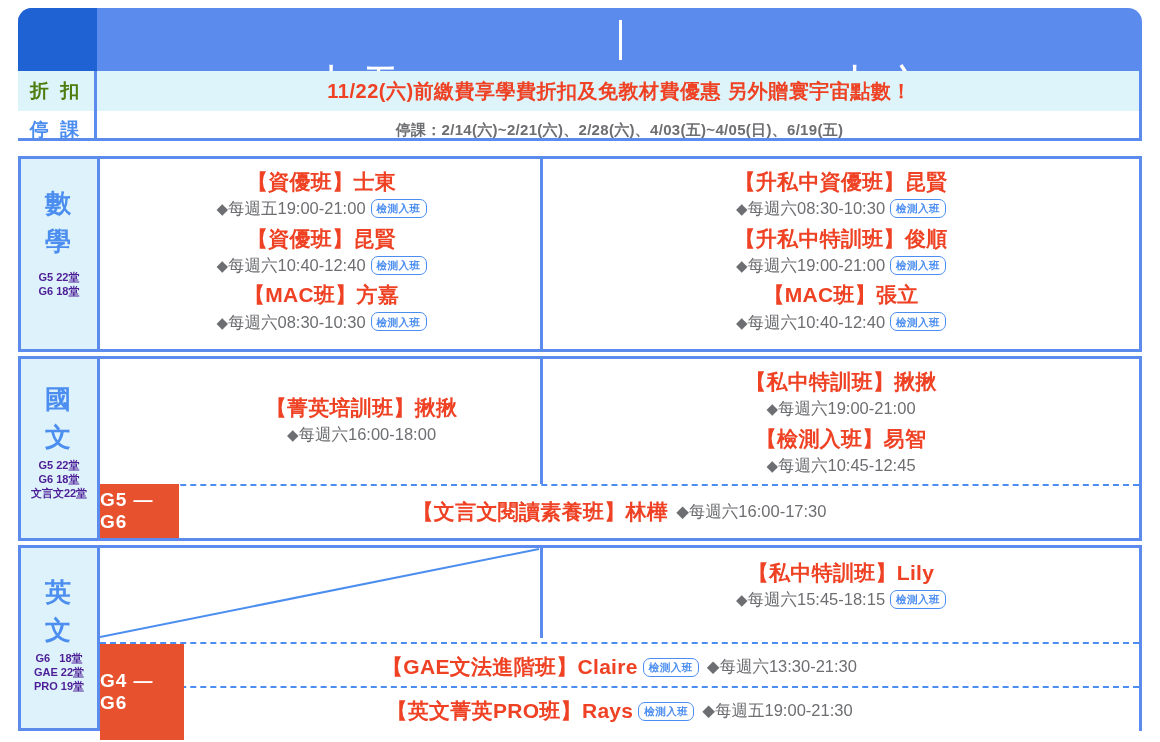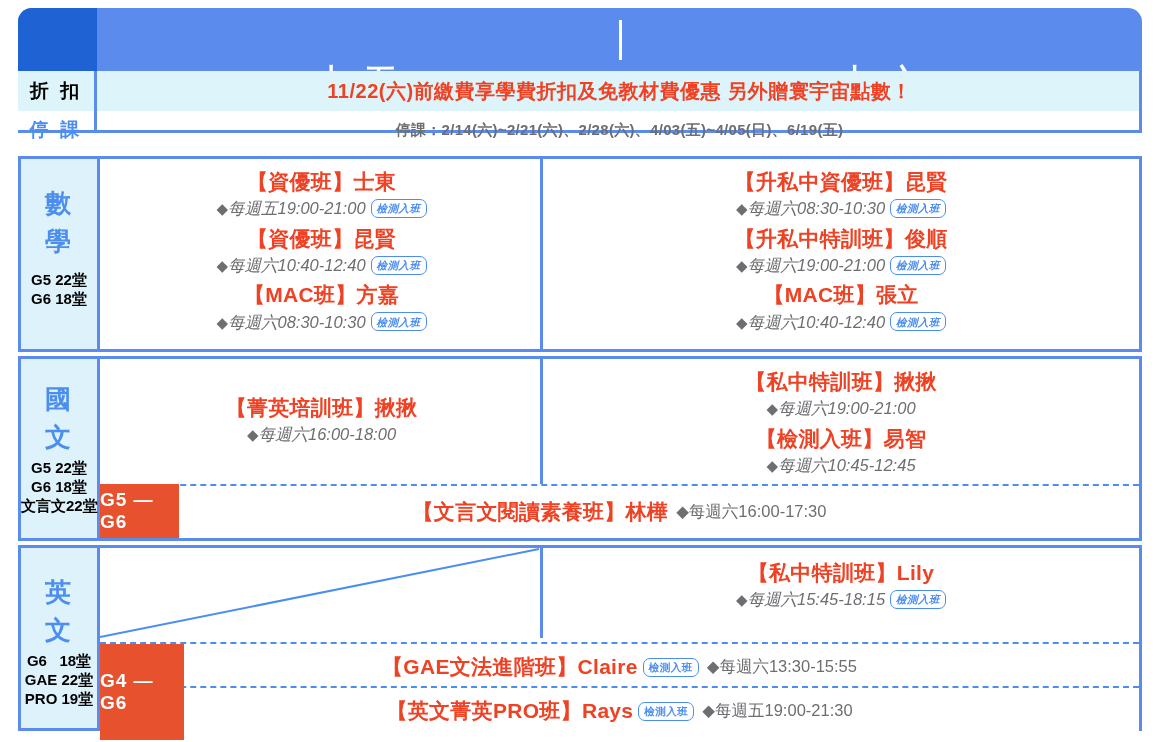--- a/index.html
+++ b/index.html
@@ -38,70 +38,70 @@
   .row{position:absolute;left:0;width:1124px;}
   .lbl{
     position:absolute;left:0;top:0;width:79px;height:100%;
     background:#ddf2fb;border-right:3px solid #5b8ced;
     box-sizing:border-box;text-align:center;
   }
 
   
   .r-disc{top:63px;height:40px;background:#ddf4fb;
           border-left:3px solid #5b8ced;border-right:3px solid #5b8ced;box-sizing:border-box;}
-  .r-susp{top:103px;height:22px;background:#ffffff;
+  .r-susp{top:103px;height:30px;background:#ffffff;
           border-left:3px solid #5b8ced;border-right:3px solid #5b8ced;
           border-bottom:3px solid #5b8ced;box-sizing:border-box;}
   .r-disc .lbl,.r-susp .lbl{left:-3px;width:79px;}
   .r-disc .lbl{background:#ddf4fb;}
   .r-susp .lbl{background:#ffffff;}
   .mini-lbl{
     display:block;line-height:40px;font-size:19px;font-weight:bold;letter-spacing:3px;
   }
-  .mini-lbl.red{color:#000000;}
+  .mini-lbl.red{color:#4d7c0f;}
   .mini-lbl.blue{color:#4b8ef0;line-height:38px;}
   .disc-text{
     position:absolute;left:79px;right:0;top:0;height:40px;line-height:40px;
     text-align:center;color:#ef4123;font-size:20px;font-weight:bold;letter-spacing:.5px;
   }
   .susp-text{
     position:absolute;left:79px;right:0;top:0;height:38px;line-height:38px;
     text-align:center;color:#6d6e71;font-size:15px;font-weight:bold;letter-spacing:.3px;
   }
 
   
   .subj{border:3px solid #5b8ced;box-sizing:border-box;background:#ffffff;}
   .r-math{top:148px;height:196px;}
   .r-chi {top:348px;height:185px;}
   .r-eng {top:537px;height:186px;}
 
   .lbl-title{
     font-size:26px;font-weight:bold;color:#4b8ef0;letter-spacing:2px;line-height:1.45;
   }
   .lbl-sub{
-    font-size:15px;font-weight:bold;color:#000000;line-height:1.25;white-space:pre;
+    font-size:11px;font-weight:bold;color:#4c1d95;line-height:1.25;white-space:pre;
   }
   .lbl-inner{position:absolute;left:0;right:0;}
 
   .col-split{
     position:absolute;top:0;left:519px;width:3px;height:100%;background:#5b8ced;
   }
 
   .half{position:absolute;top:0;height:100%;box-sizing:border-box;}
   .half-l{left:79px;width:443px;}
   .half-r{left:522px;right:0;}
 
   .cls-list{padding-top:8px;}
   .cls{margin:0 0 4px 0;text-align:center;}
   .cls-name{
     display:block;color:#ef4123;font-size:21px;font-weight:bold;letter-spacing:.3px;
     line-height:1.45;
   }
   .cls-time{
-    display:block;color:#6d6e71;font-size:16.5px;line-height:1.35;white-space:nowrap;font-style:italic;
+    display:block;color:#6d6e71;font-size:16.5px;line-height:1.35;white-space:nowrap;
   }
   .dia{color:#6d6e71;font-size:15px;}
   .badge{
     display:inline-block;border:1.5px solid #4b8ef0;border-radius:7px;
     color:#4b8ef0;font-size:10.5px;font-weight:bold;line-height:1;
     padding:3.5px 5px 3px 5px;margin-left:5px;vertical-align:2px;letter-spacing:.5px;
   }
 
   
   .fullrow{
@@ -189,21 +189,21 @@
   <div class="row subj r-chi">
     <div class="lbl">
       <div class="lbl-inner" style="top:22px;">
         <div class="lbl-title">國<br>文</div>
       </div>
       <div class="lbl-inner" style="top:100px;">
         <div class="lbl-sub">G5 22堂<br>G6 18堂<br>文言文22堂</div>
       </div>
     </div>
     <div class="col-split" style="height:125px;"></div>
-    <div class="half half-l cls-list" style="height:125px;padding-top:34px;">
+    <div class="half half-l cls-list" style="height:125px;padding-top:34px;margin-left:40px;">
         <div class="cls">
           <span class="cls-name">【菁英培訓班】揪揪</span>
           <span class="cls-time"><span class="dia">◆</span>每週六16:00-18:00</span>
         </div>
       </div>
     <div class="half half-r cls-list" style="height:125px;padding-top:8px;">
         <div class="cls">
           <span class="cls-name">【私中特訓班】揪揪</span>
           <span class="cls-time"><span class="dia">◆</span>每週六19:00-21:00</span>
         </div>
@@ -237,21 +237,21 @@
     <div class="half half-r cls-list" style="height:90px;padding-top:10px;">
         <div class="cls">
           <span class="cls-name">【私中特訓班】Lily</span>
           <span class="cls-time"><span class="dia">◆</span>每週六15:45-18:15<span class="badge">檢測入班</span></span>
         </div>
       </div>
 
     <div class="fullrow" style="top:94px;height:48px;">
       <span class="ft-name">【GAE文法進階班】Claire</span>
       <span class="badge">檢測入班</span>
-      <span class="ft-time">◆每週六13:30-15:55</span>
+      <span class="ft-time">◆每週六13:30-21:30</span>
     </div>
     <div class="fullrow" style="top:138px;height:48px;">
       <span class="ft-name">【英文菁英PRO班】Rays</span>
       <span class="badge">檢測入班</span>
       <span class="ft-time">◆每週五19:00-21:30</span>
     </div>
     <div class="gbox" style="top:96px;height:96px;width:84px;">G4 — G6</div>
   </div>
 
 </div>

